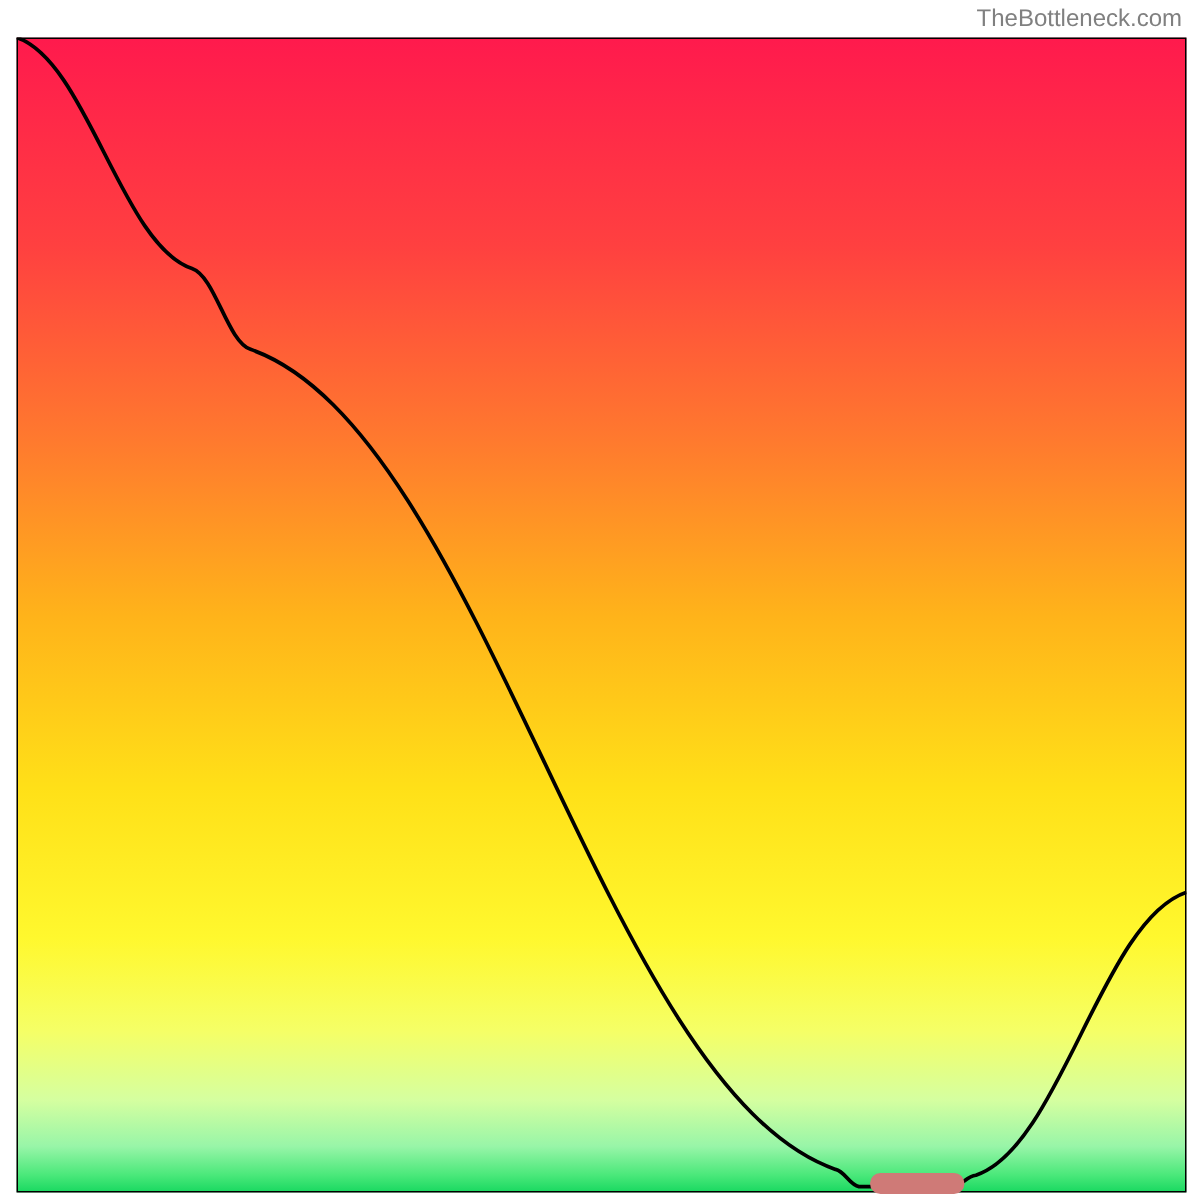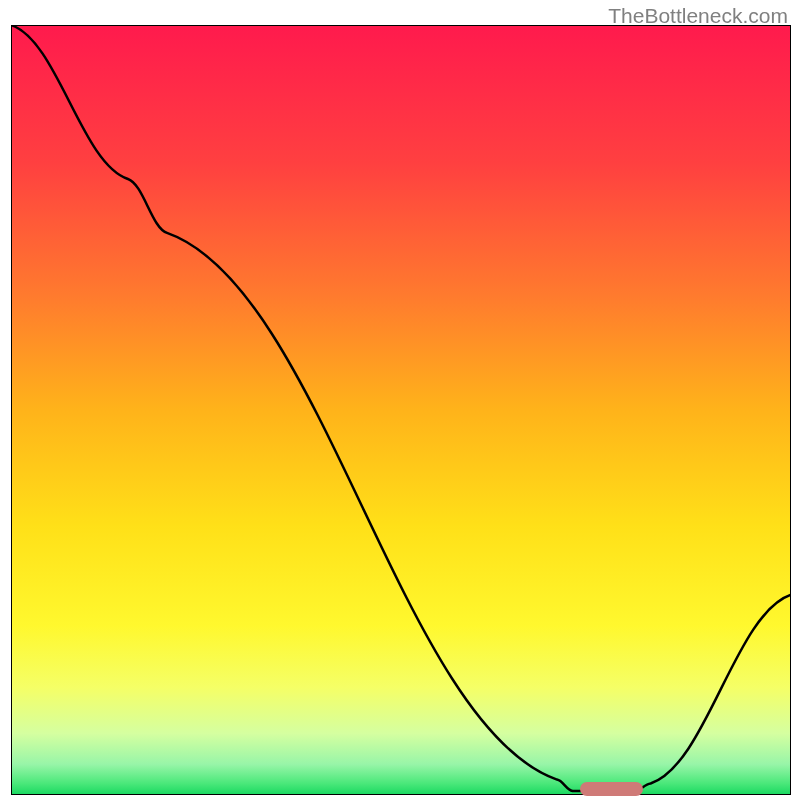--- a/index.html
+++ b/index.html
@@ -9,21 +9,21 @@
     height: 800px;
     position: relative;
     font-family: Arial, sans-serif;
     background: #ffffff;
   }
   .watermark {
     position: absolute;
     top: 4px;
     right: 12px;
     color: #808080;
-    font-size: 21px;
+    font-size: 16px;
     font-weight: normal;
     z-index: 10;
   }
   .chart-container {
     position: absolute;
     top: 25px;
     left: 11px;
     width: 780px;
     height: 770px;
   }

